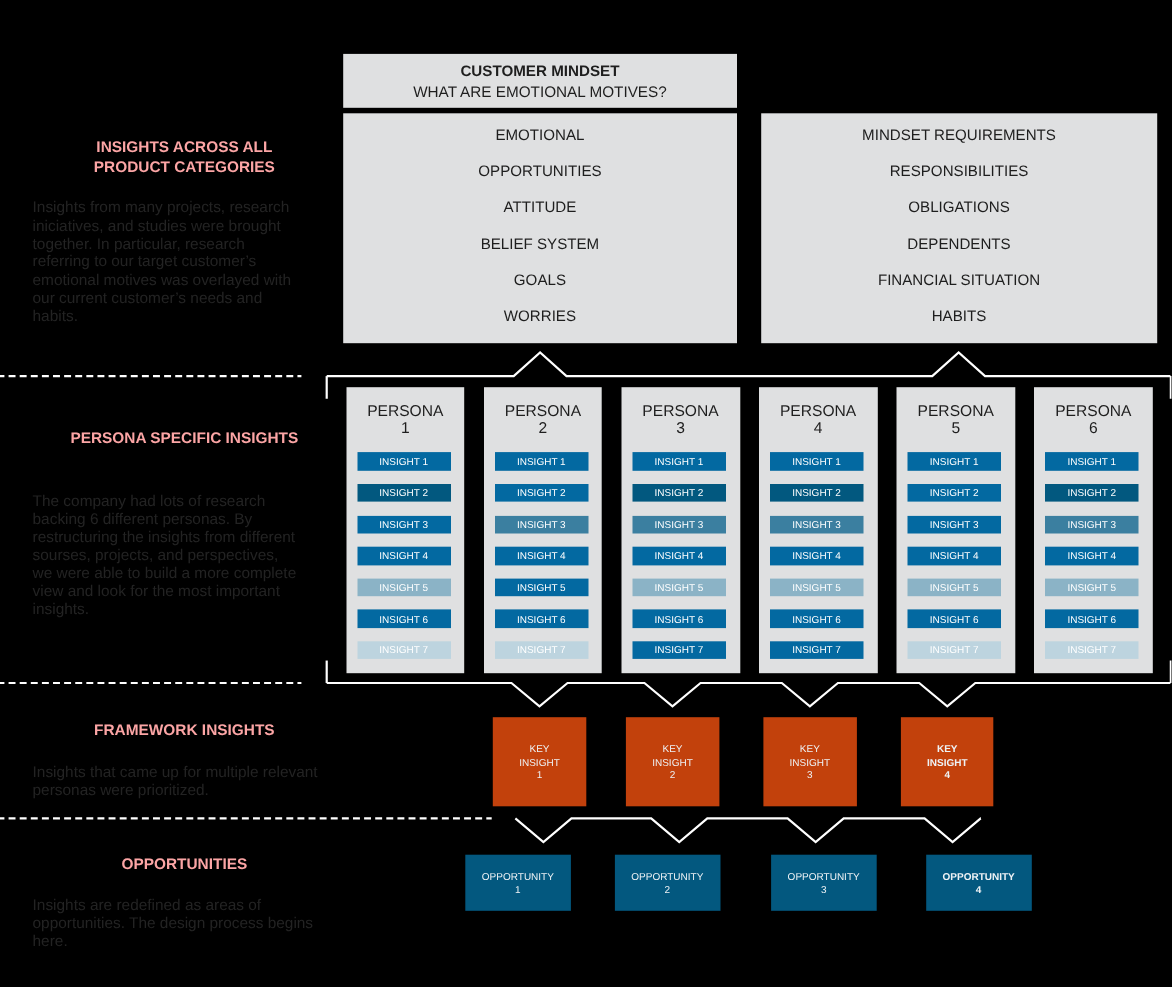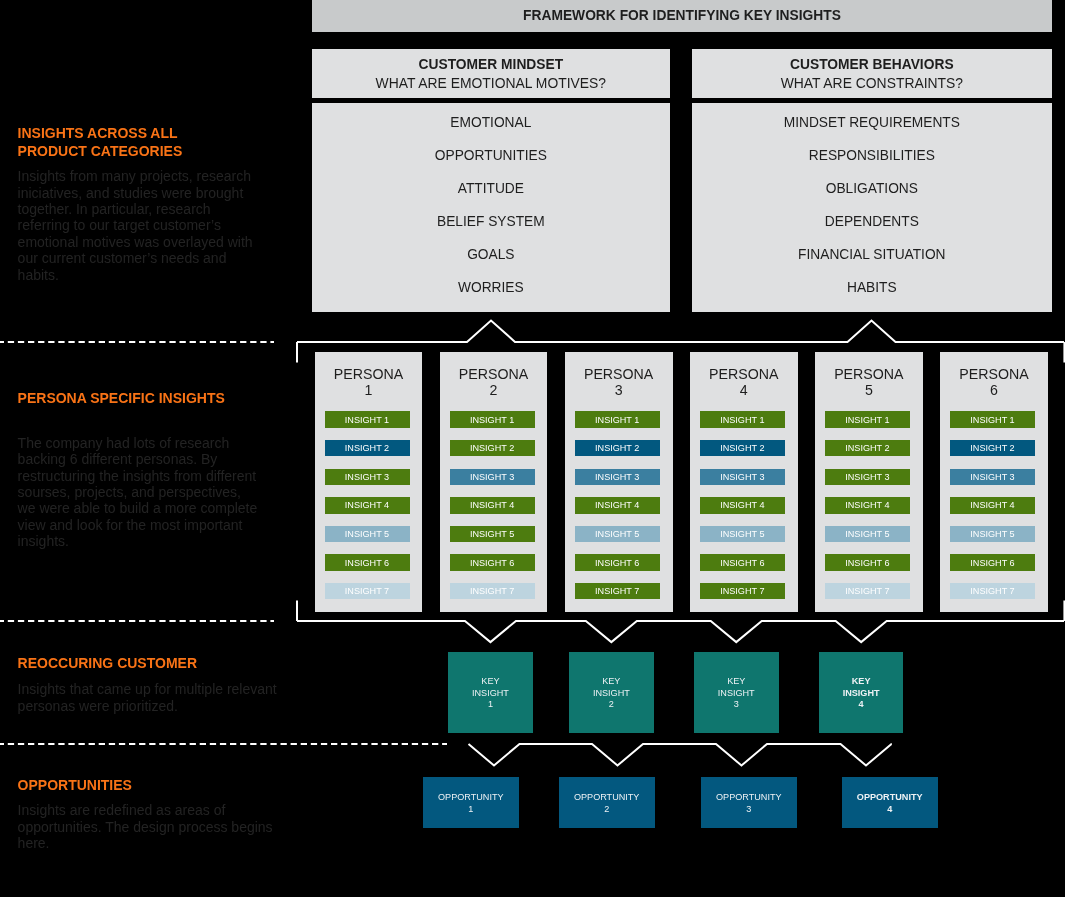--- a/index.html
+++ b/index.html
@@ -4,23 +4,23 @@
 <title>Framework for identifying key insights</title>
 <style>
   html,body{margin:0;padding:0;background:#000;}
   body{width:1065px;height:897px;overflow:hidden;
        font-family:"Liberation Sans",sans-serif;
        -webkit-font-smoothing:antialiased;}
   #stage{position:relative;width:1065px;height:897px;background:#000;overflow:hidden;}
 
   
   .side{position:absolute;left:17.6px;width:300px;}
-  .side-h{color:#f97316;font-weight:bold;font-size:14px;line-height:17.4px;
-          white-space:pre-line;margin:0;}
-  .side-p{color:#232323;font-size:14px;line-height:16.4px;margin:0;white-space:pre-line;}
+  .side-h{color:#fca5a5;font-weight:bold;font-size:14px;line-height:17.4px;
+          white-space:pre-line;margin:0;text-align:center;}
+  .side-p{color:#232323;font-size:14px;line-height:16.4px;margin:12px;white-space:pre-line;}
 
   
   #titlebar{position:absolute;left:312px;top:0;width:740px;height:32px;
             background:#c8cacb;color:#1e1e1e;font-weight:bold;font-size:13.8px;
             display:flex;align-items:center;justify-content:center;
             padding-bottom:1.2px;box-sizing:border-box;}
 
   
   .colhead{position:absolute;top:49.2px;height:48.4px;background:#dfe0e1;color:#1e1e1e;
            display:flex;flex-direction:column;align-items:center;justify-content:center;
@@ -34,28 +34,28 @@
   .listbox .li{position:absolute;left:0;width:100%;text-align:center;
                font-size:13.75px;line-height:16px;}
 
   
   .persona{position:absolute;top:352.2px;width:107.9px;height:259.8px;background:#dfe0e1;
            overflow:hidden;}
   .persona .pname{position:absolute;left:0;top:13.5px;width:100%;text-align:center;
                   color:#1e1e1e;font-size:14.2px;line-height:16.6px;}
   .chip{position:absolute;left:10px;width:85px;height:16.4px;color:#fff;font-size:9.1px;
         display:flex;align-items:center;justify-content:center;}
-  .t-grey {background:#4d7c0f;}
+  .t-grey {background:#0369a1;}
   .t-dark {background:#02587f;}
   .t-steel{background:#3b7fa0;}
   .t-mid  {background:#8bb3c6;}
   .t-light{background:#bdd4df;}
 
   
-  .ki{position:absolute;top:652px;width:84.7px;height:80.7px;background:#0f766e;
+  .ki{position:absolute;top:652px;width:84.7px;height:80.7px;background:#c2410c;
       color:#eef2f5;font-size:9.1px;line-height:11.6px;text-align:center;
       display:flex;align-items:center;justify-content:center;
       padding-top:2px;box-sizing:border-box;}
   .opp{position:absolute;top:776.9px;width:95.8px;height:51.4px;background:#03587f;
        color:#eef2f5;font-size:9.1px;line-height:11.6px;text-align:center;
        display:flex;align-items:center;justify-content:center;
        padding-top:2px;box-sizing:border-box;}
   .ki span,.opp span{white-space:pre-line;display:block;}
   .bolded{font-weight:bold;}
 
@@ -71,41 +71,34 @@
     <path d="M1064.4 341.9 V362.5" fill="none" stroke="#ffffff" stroke-width="2"></path>
     <path d="M297 620.9 L464.95 620.9 L490.45 642.1 L515.95 620.9 L585.85 620.9 L611.35 642.1 L636.85 620.9 L710.75 620.9 L736.25 642.1 L761.75 620.9 L835.65 620.9 L861.15 642.1 L886.65 620.9 L1064 620.9" fill="none" stroke="#ffffff" stroke-width="2"></path>
     <path d="M297 600.5 V620.9" fill="none" stroke="#ffffff" stroke-width="2"></path>
     <path d="M1064.4 620.9 V600.5" fill="none" stroke="#ffffff" stroke-width="2"></path>
     <path d="M468.5 743.9 L468.5 743.9 L494 765.5 L519.5 743.9 L592 743.9 L617.5 765.5 L643 743.9 L716 743.9 L741.5 765.5 L767 743.9 L840.5 743.9 L866 765.5 L891.5 743.9 L891.7 743.9" fill="none" stroke="#ffffff" stroke-width="2"></path>
     <path d="M-2.3 341.9 H274" fill="none" stroke="#ffffff" stroke-width="2" stroke-dasharray="6.3 3.8"></path>
     <path d="M-2.3 620.9 H274" fill="none" stroke="#ffffff" stroke-width="2" stroke-dasharray="6.3 3.8"></path>
     <path d="M-2.3 743.9 H447" fill="none" stroke="#ffffff" stroke-width="2" stroke-dasharray="6.3 3.8"></path>
   </svg>
 
-  <div id="titlebar">
-    <span>FRAMEWORK FOR IDENTIFYING KEY INSIGHTS</span>
-  </div>
 
   <div class="colhead" style="left:312px;width:357.7px">
     <div class="t1">CUSTOMER MINDSET</div>
     <div class="t2">WHAT ARE EMOTIONAL MOTIVES?</div>
   </div>
   <div class="listbox" style="left:312px;width:357.7px">
     <div class="li" style="top:12.1px">EMOTIONAL</div>
     <div class="li" style="top:45.2px">OPPORTUNITIES</div>
     <div class="li" style="top:78.2px">ATTITUDE</div>
     <div class="li" style="top:111.3px">BELIEF SYSTEM</div>
     <div class="li" style="top:144.3px">GOALS</div>
     <div class="li" style="top:177.4px">WORRIES</div>
   </div>
 
-  <div class="colhead" style="left:692px;width:359.7px">
-    <div class="t1">CUSTOMER BEHAVIORS</div>
-    <div class="t2">WHAT ARE CONSTRAINTS?</div>
-  </div>
   <div class="listbox" style="left:692px;width:359.7px">
     <div class="li" style="top:12.1px">MINDSET REQUIREMENTS</div>
     <div class="li" style="top:45.2px">RESPONSIBILITIES</div>
     <div class="li" style="top:78.2px">OBLIGATIONS</div>
     <div class="li" style="top:111.3px">DEPENDENTS</div>
     <div class="li" style="top:144.3px">FINANCIAL SITUATION</div>
     <div class="li" style="top:177.4px">HABITS</div>
   </div>
 
   <div class="persona" style="left:314.5px">
@@ -240,20 +233,20 @@
 our current customer’s needs and
 habits.</div>
   <div class="side side-h" style="top:390px">PERSONA SPECIFIC INSIGHTS</div>
   <div class="side side-p" style="top:434.8px">The company had lots of research
 backing 6 different personas. By
 restructuring the insights from different
 sourses, projects, and perspectives,
 we were able to build a more complete
 view and look for the most important
 insights.</div>
-  <div class="side side-h" style="top:655.4px">REOCCURING CUSTOMER</div>
+  <div class="side side-h" style="top:655.4px">FRAMEWORK INSIGHTS</div>
   <div class="side side-p" style="top:681.4px">Insights that came up for multiple relevant
 personas were prioritized.</div>
   <div class="side side-h" style="top:776.8px">OPPORTUNITIES</div>
   <div class="side side-p" style="top:802.4px">Insights are redefined as areas of
 opportunities. The design process begins
 here.</div>
 </div>
 
 </body></html>

